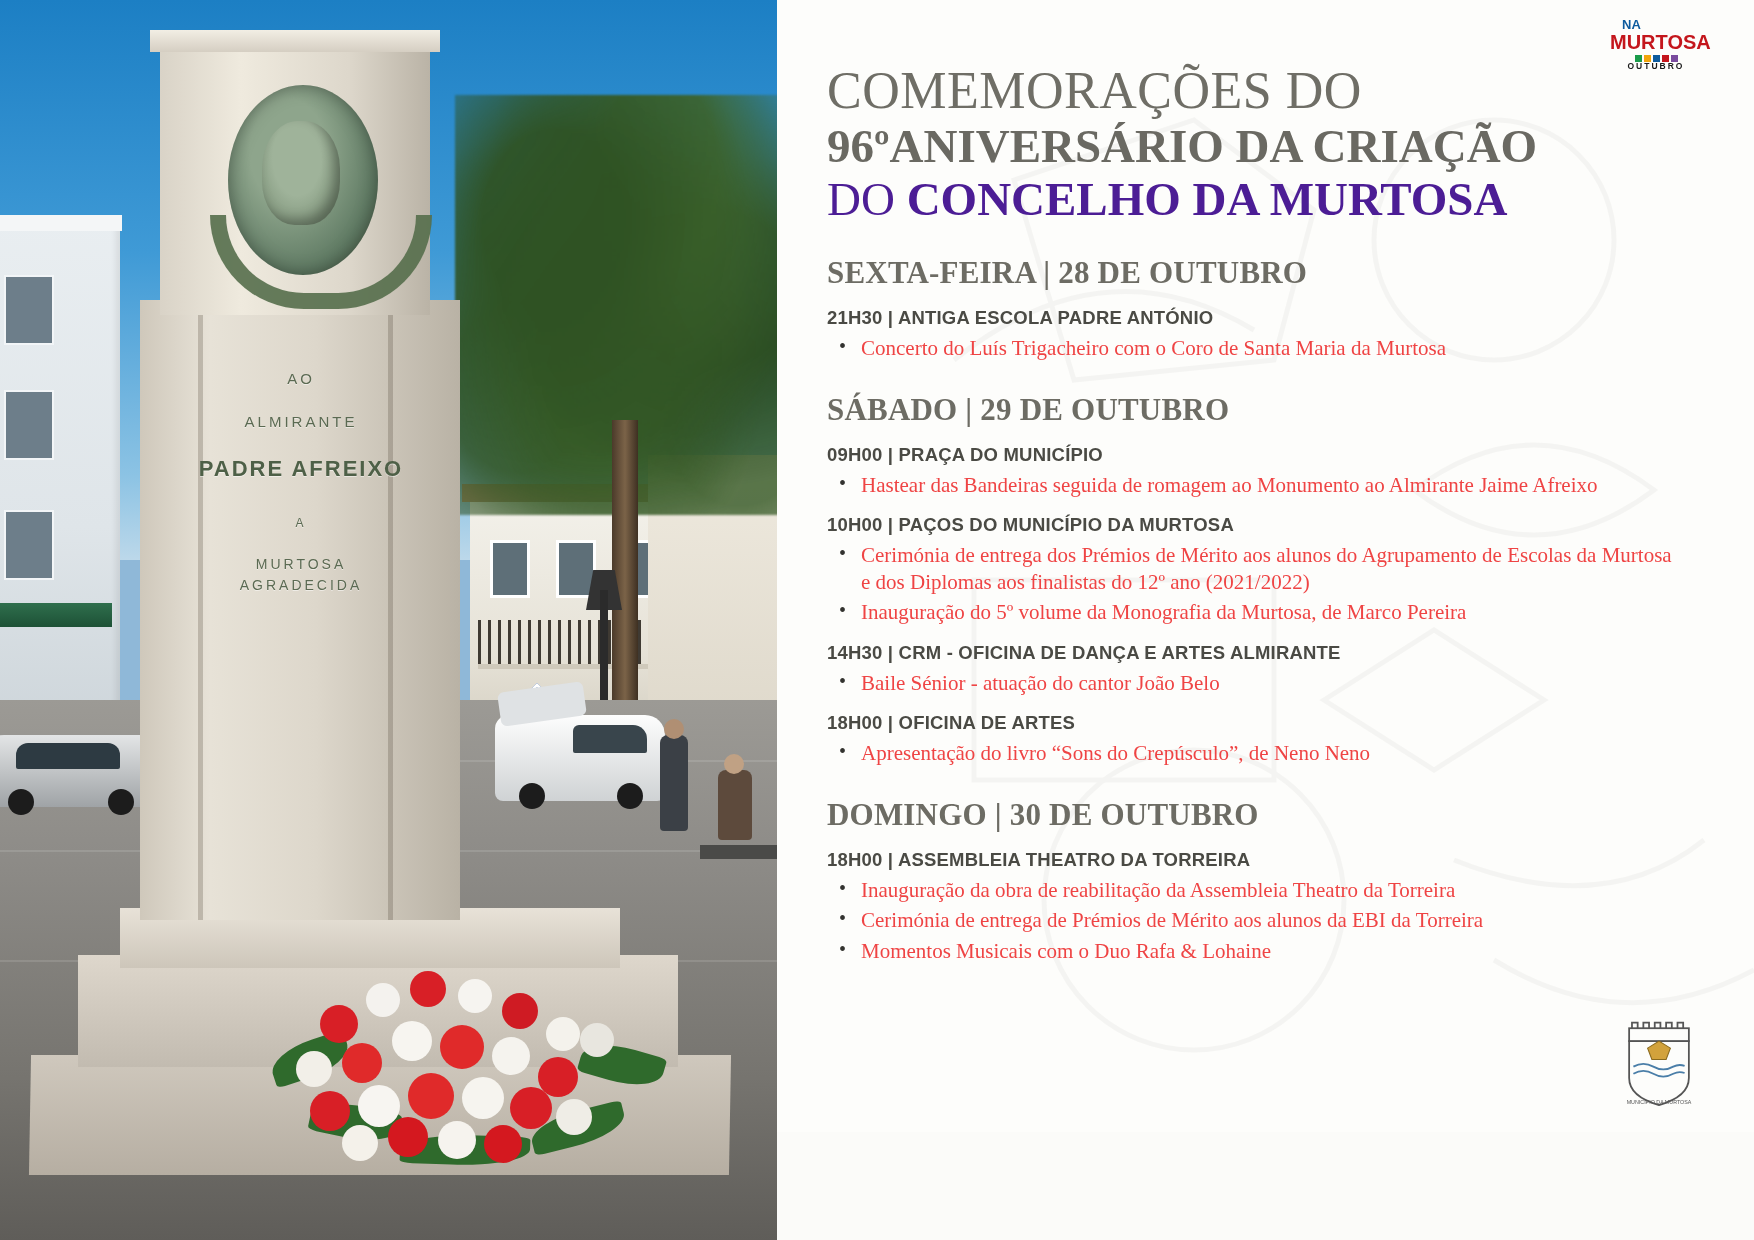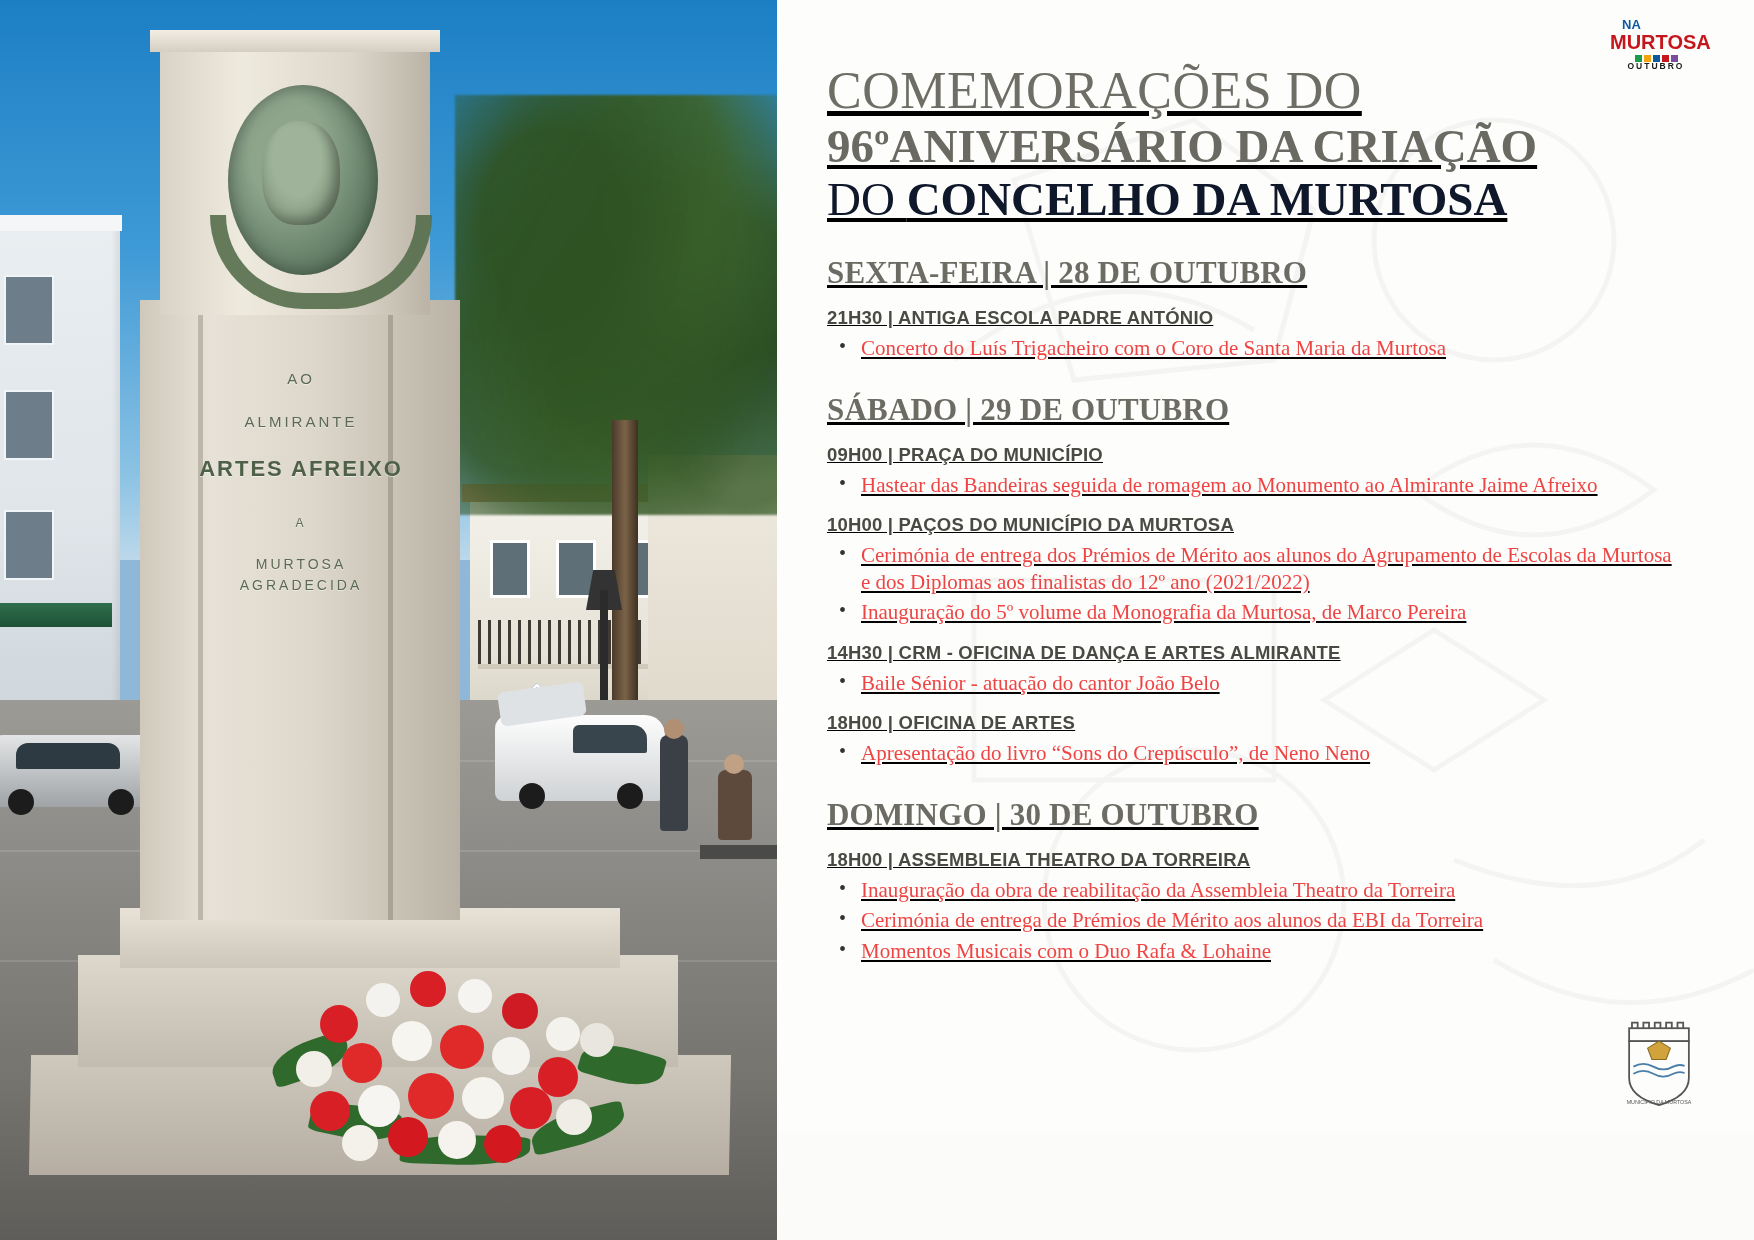--- a/index.html
+++ b/index.html
@@ -242,21 +242,20 @@
     background: #2f6a2c;
   }
 
   
   .content {
     position: relative;
     flex: 1 1 auto;
     height: 1132px;
     background: #fdfdfb;
     overflow: hidden;
-    text-decoration: underline;
   }
   .watermark {
     position: absolute;
     right: -40px; top: 60px;
     width: 900px; height: 1100px;
     opacity: 0.055;
     pointer-events: none;
   }
   .inner {
     position: relative;
@@ -300,21 +299,21 @@
   .t-line2 {
     display: block;
     font-size: 47px;
     font-weight: bold;
     color: #6a6962;
     letter-spacing: 0px;
   }
   .t-line3 {
     display: block;
     font-size: 47px;
-    color: #0f172a;
+    color: #4c1d95;
     letter-spacing: 0px;
   }
   .t-line3 b { font-weight: bold; }
 
   .day-block { margin-top: 30px; }
   .day-head {
     font-family: "Liberation Serif", serif;
     font-size: 31px;
     font-weight: bold;
     color: #6d6c64;
@@ -421,21 +420,21 @@
     <div class="mon-top"></div>
     <div class="mon-cap"></div>
     <div class="medallion">
       <div class="face"></div>
     </div>
     <div class="wreath"></div>
 
     <div class="mon-text">
       <div class="l1">AO</div>
       <div class="l2">ALMIRANTE</div>
-      <div class="l3">ARTES AFREIXO</div>
+      <div class="l3">PADRE AFREIXO</div>
       <div class="l4">A</div>
       <div class="l5" style="white-space:pre-line">MURTOSA
 AGRADECIDA</div>
     </div>
 
     <div class="flowers">
       <div class="leaf" style="left:-10px; top:76px; width:80px; height:36px; transform:rotate(-18deg)"></div>
       <div class="leaf" style="left:300px; top:82px; width:84px; height:36px; transform:rotate(16deg)"></div>
       <div class="leaf" style="left:30px; top:140px; width:90px; height:34px; transform:rotate(12deg)"></div>
       <div class="leaf" style="left:250px; top:146px; width:96px; height:34px; transform:rotate(-14deg)"></div>

